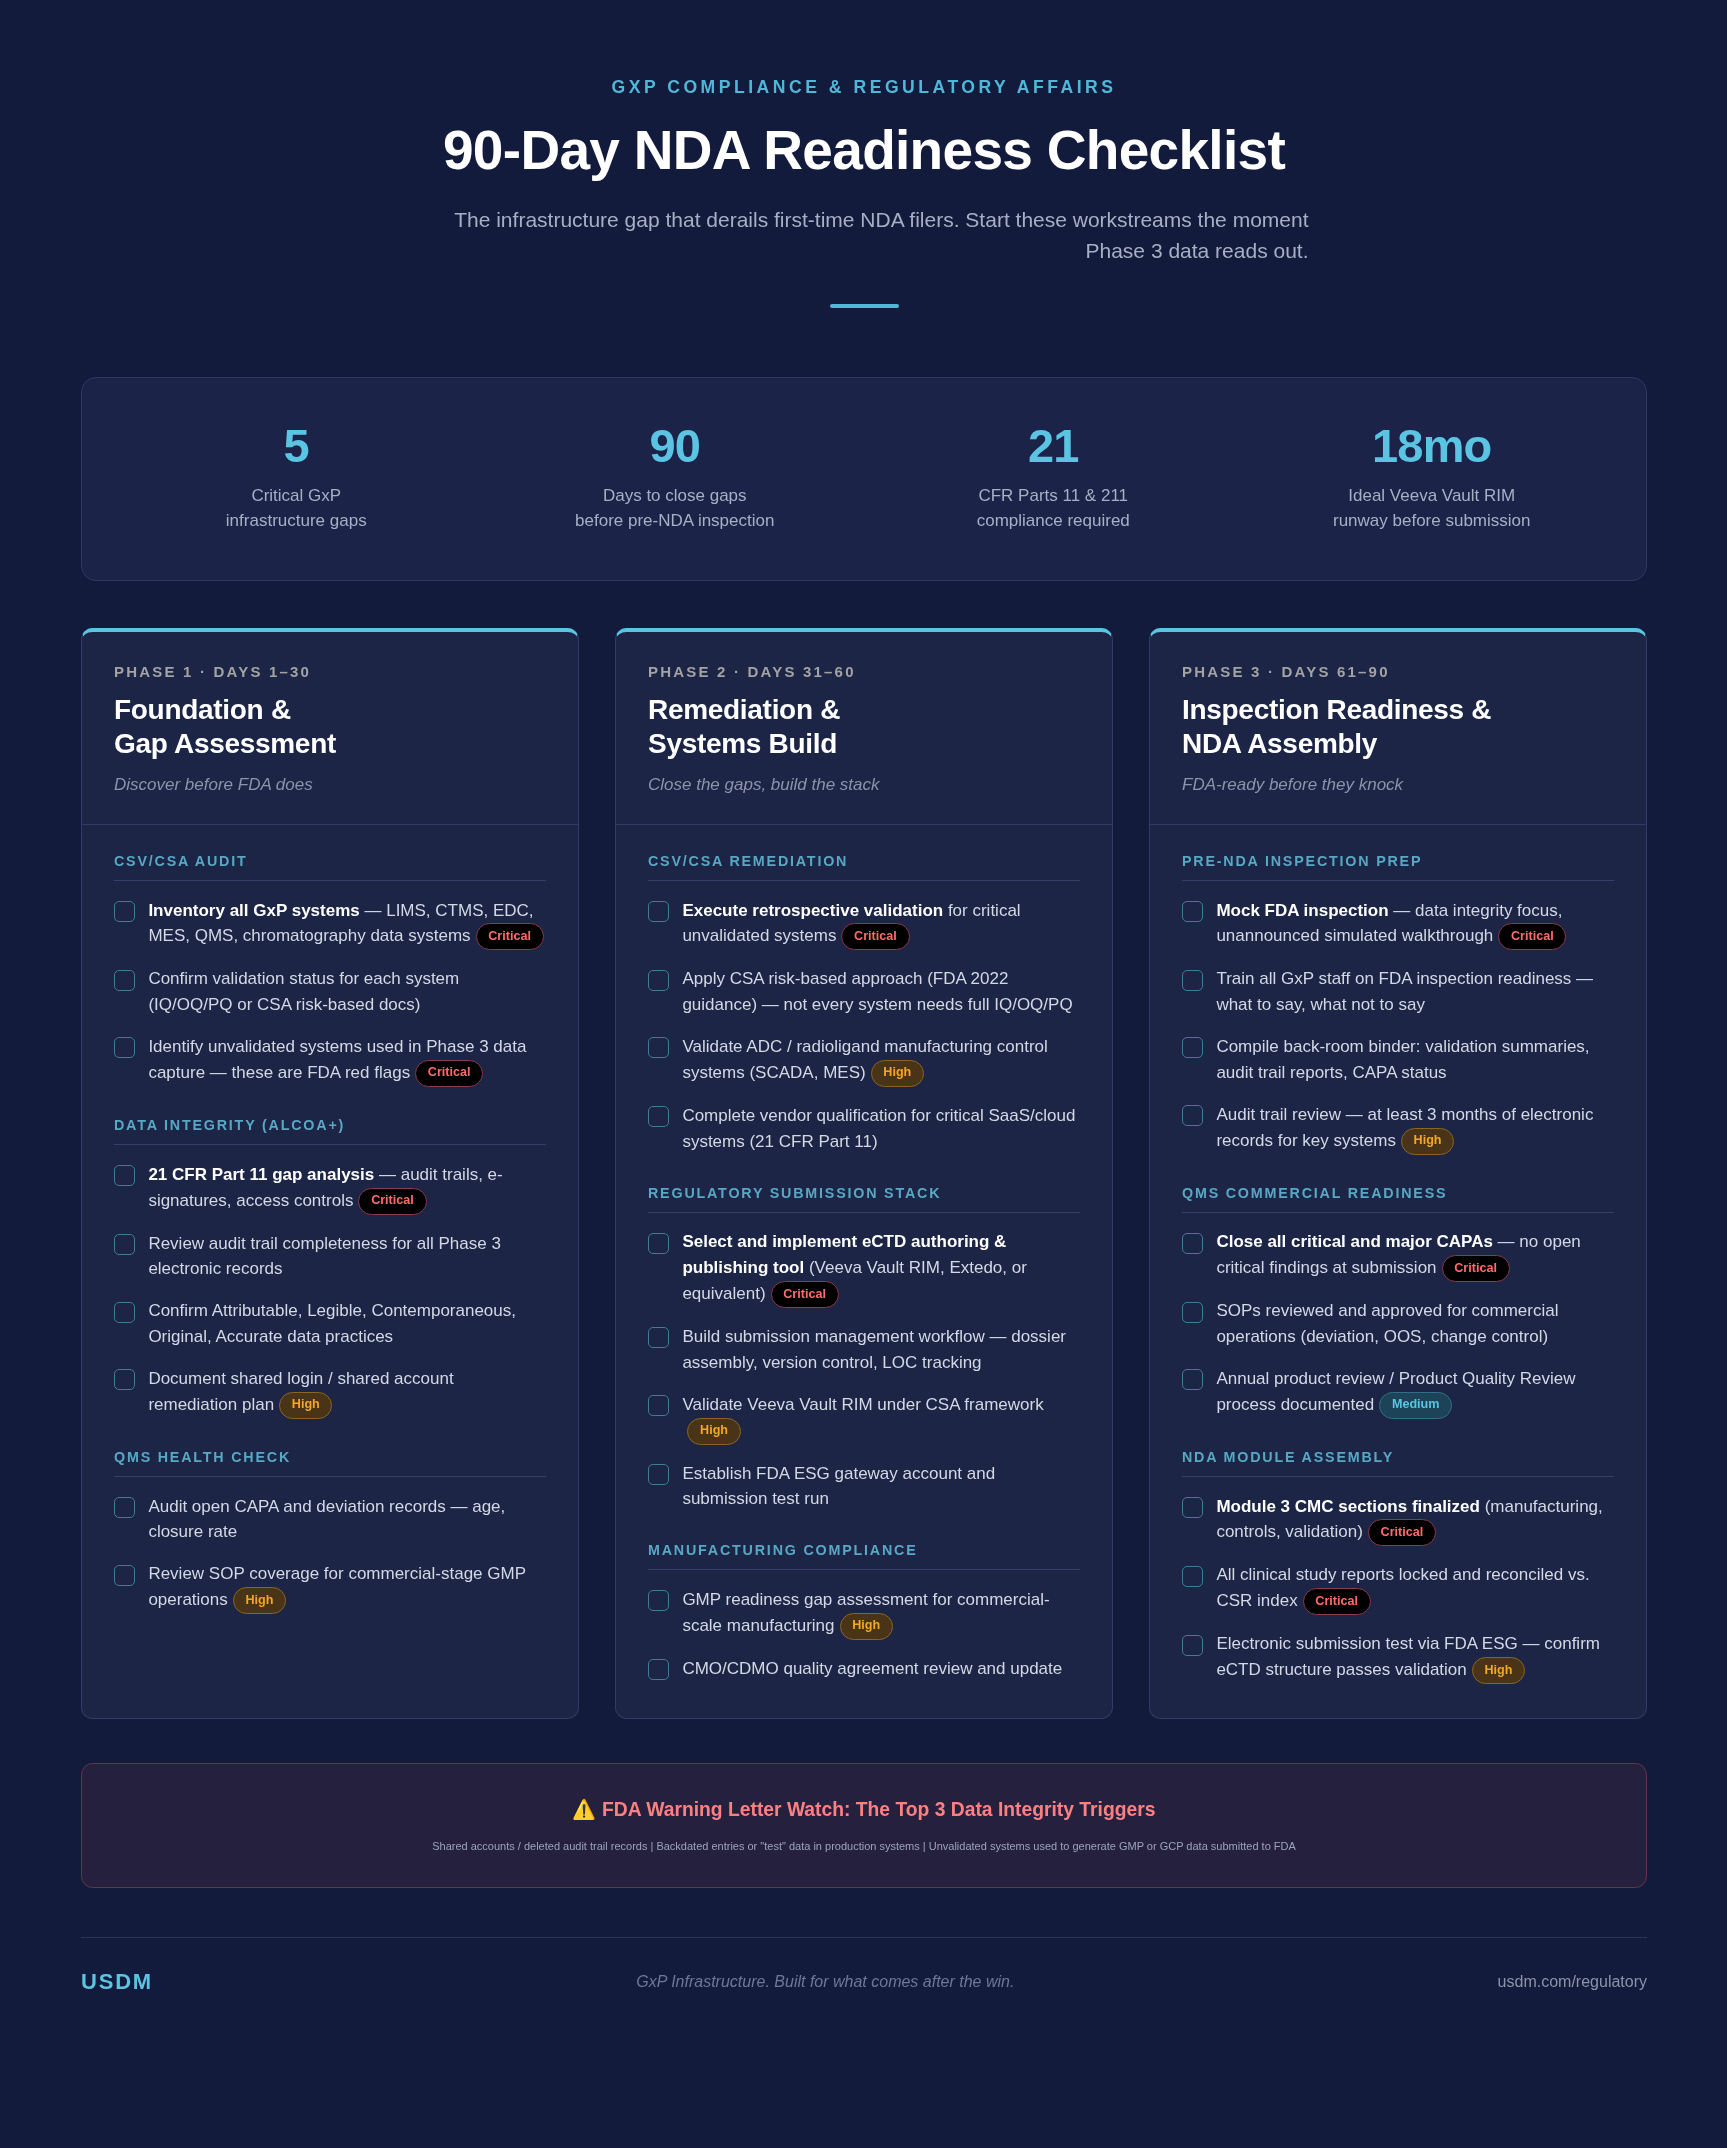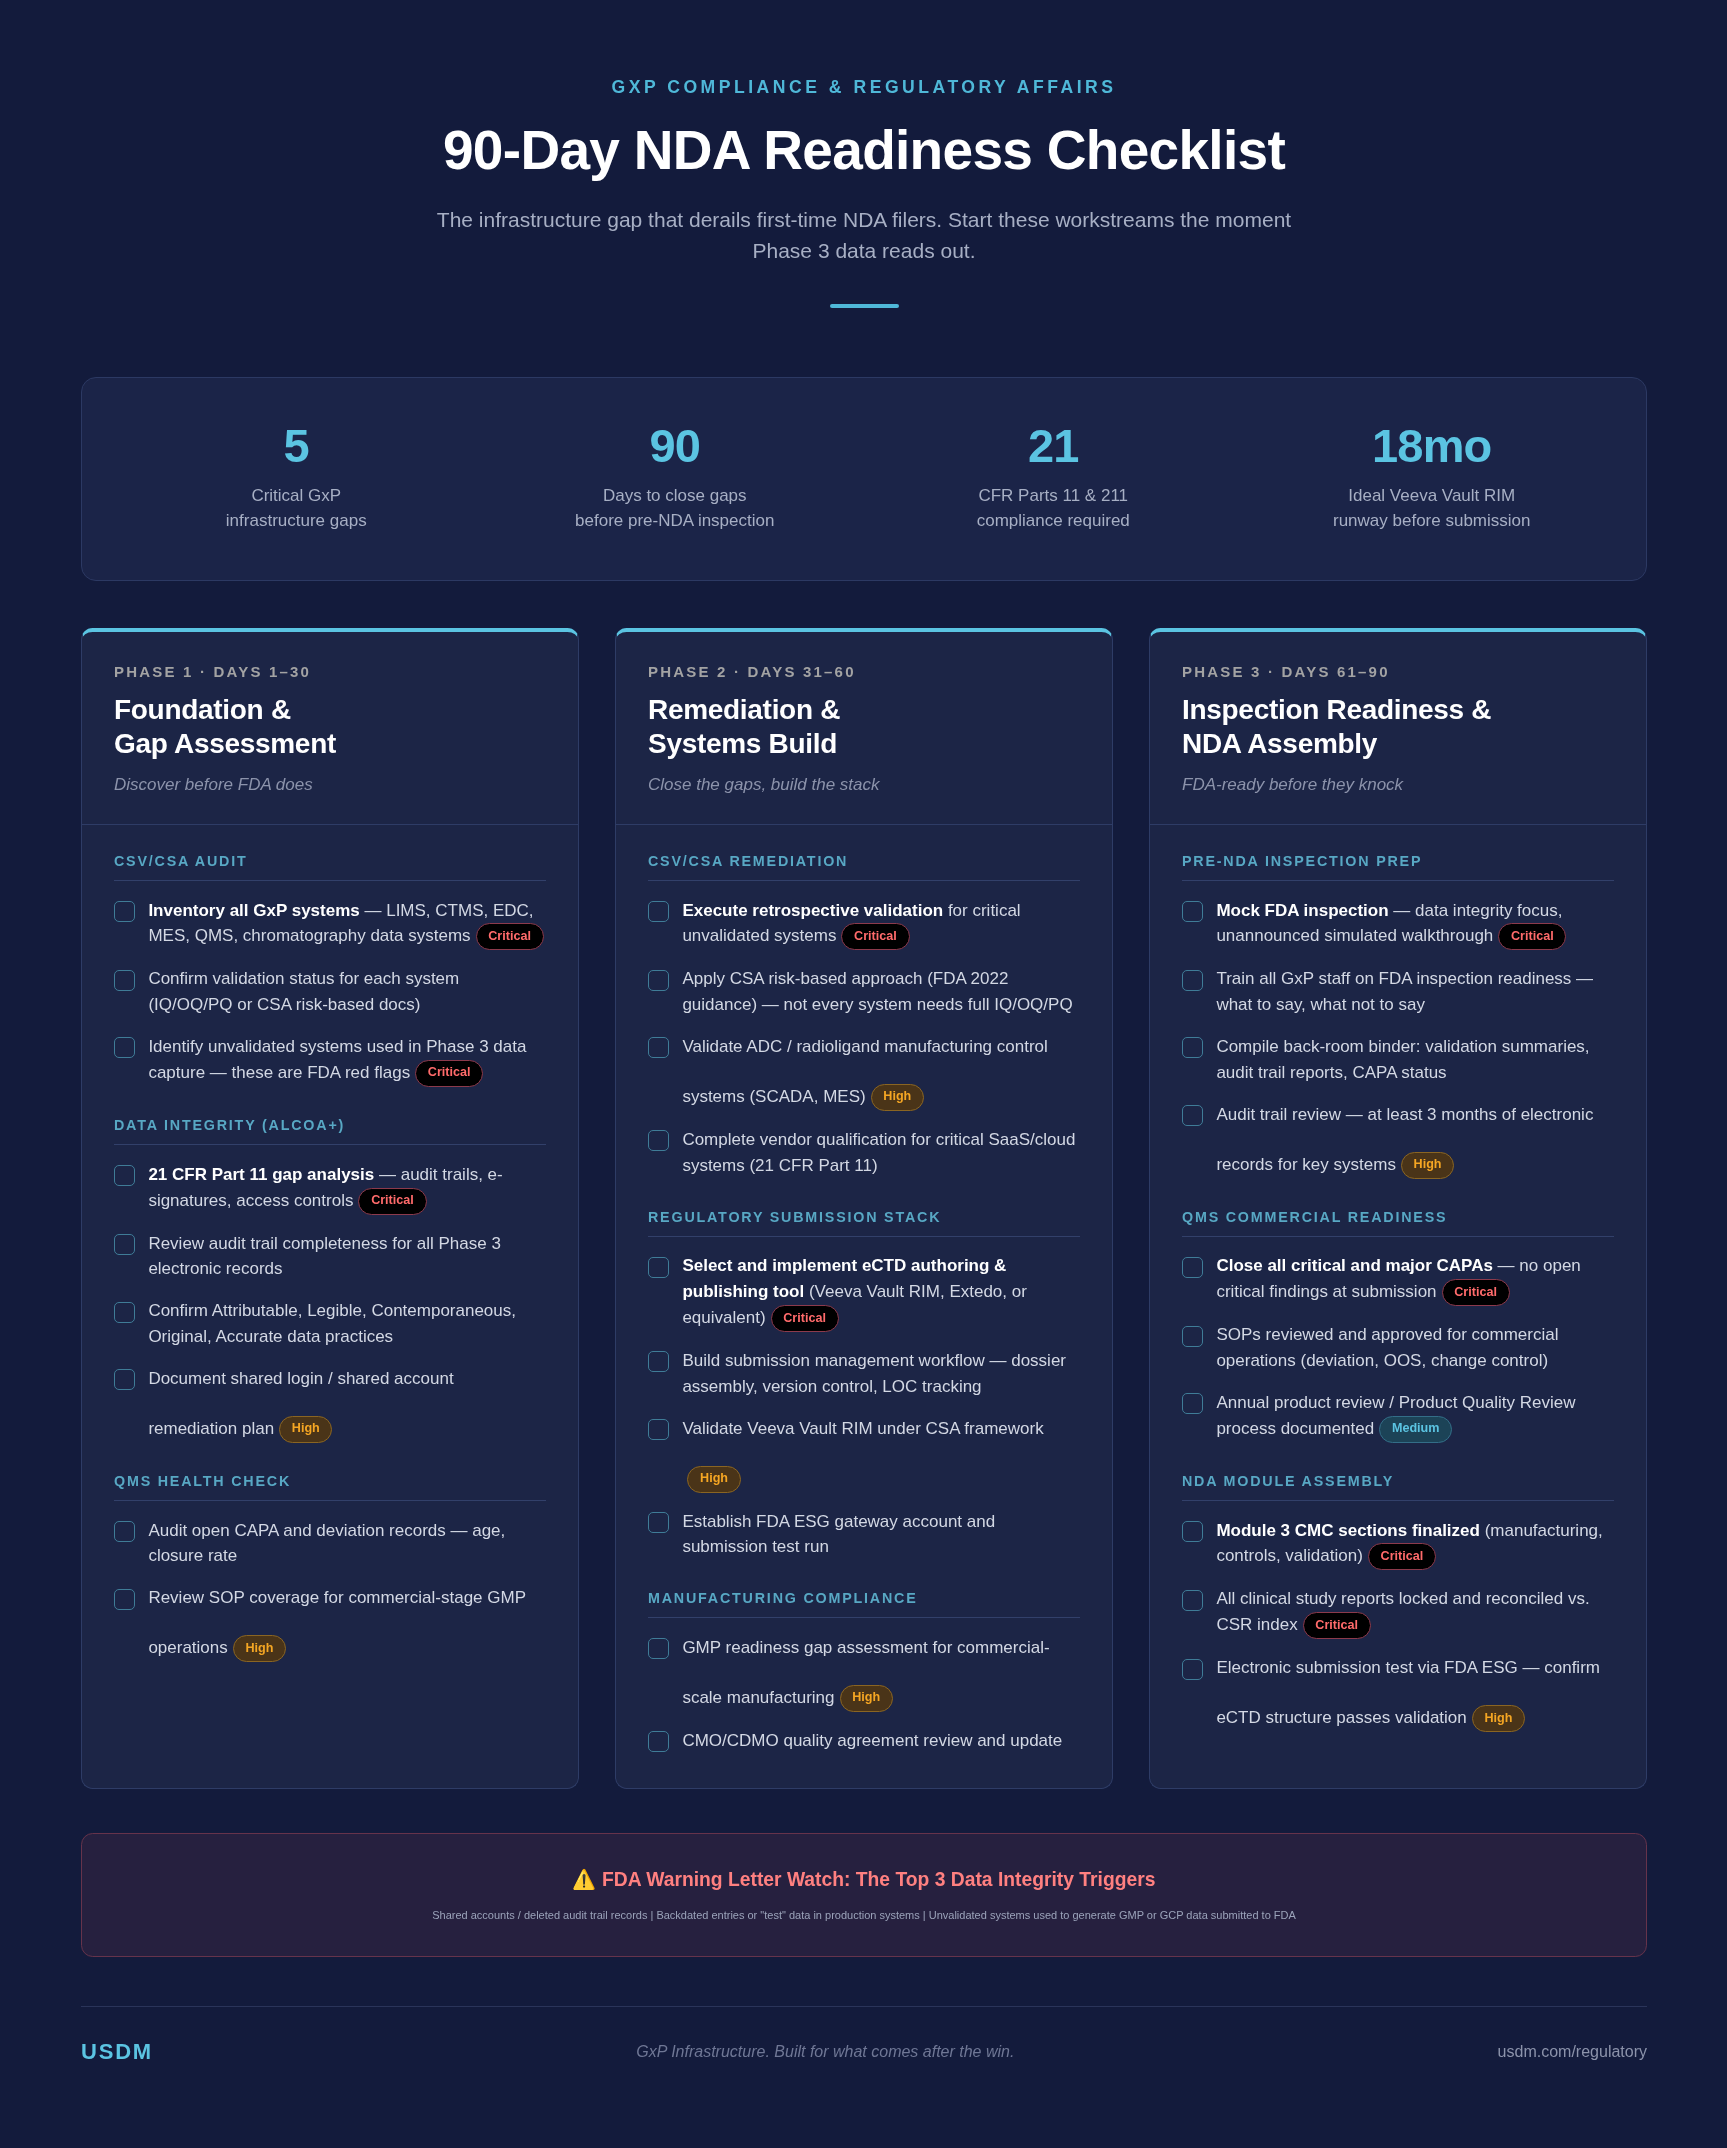--- a/index.html
+++ b/index.html
@@ -33,20 +33,21 @@
     letter-spacing: -0.7px;
     margin-top: 22.7px;
     line-height: 1.08;
   }
   .subtitle {
     color: #A7AFC4;
     font-size: 21px;
     line-height: 1.45;
     margin: 25px auto 0;
     max-width: 889px;
+    text-align: right;
   }
   .rule {
     width: 69px; height: 4.2px;
     background: #4FB8D8;
     border-radius: 2.5px;
     margin: 38px auto 0;
   }
 
   
   .stats {
@@ -154,21 +155,21 @@
     display: inline-block;
     font-size: 12.6px;
     font-weight: bold;
     padding: 2.5px 11.7px 3.4px;
     border-radius: 838px;
     vertical-align: 1.7px;
     margin-left: 5px;
     white-space: nowrap;
   }
   .badge.critical { color: #FF6B6B; background: #000000; border: 0.8px solid #8C3A4C; text-align: center; }
-  .badge.high     { color: #F5A623; background: #4A3418; border: 0.8px solid #8A6522; margin-top: 24px; }
+  .badge.high     { color: #F5A623; background: #4A3418; border: 0.8px solid #8A6522; }
   .badge.medium   { color: #5BC4E2; background: #1C4357; border: 0.8px solid #336E88; }
 
   
   .warn {
     margin-top: 44px;
     background: #26203F;
     border: 0.8px solid #66334B;
     border-radius: 11.7px;
     text-align: center;
     padding: 34px 34px 35px;

